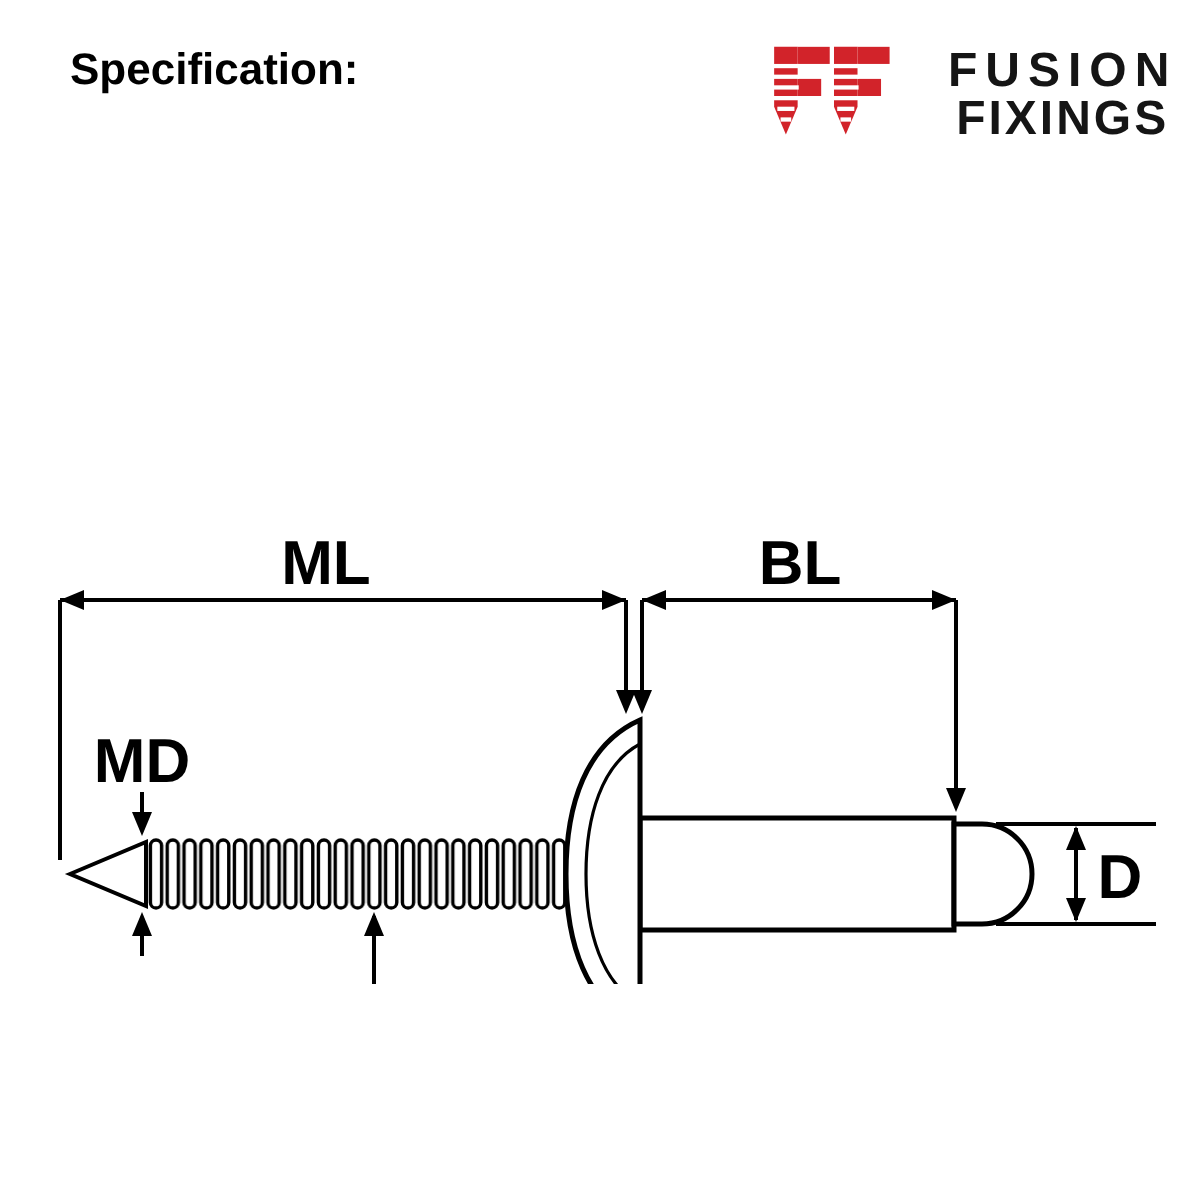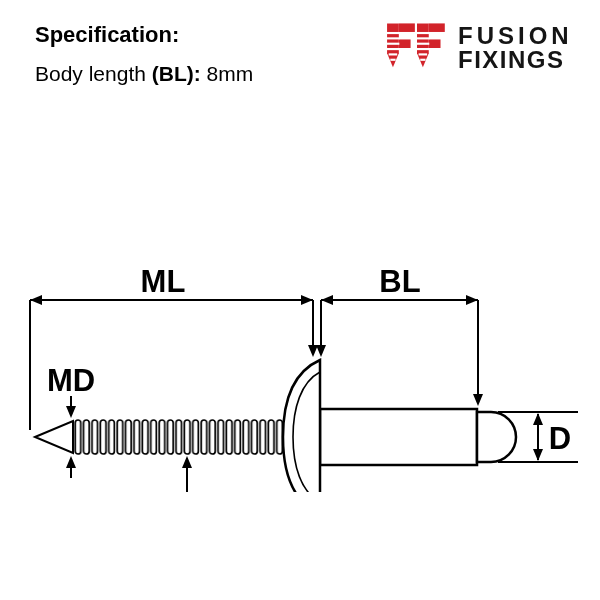--- a/index.html
+++ b/index.html
@@ -6,45 +6,40 @@
   body { width:600px; height:600px; font-family:"Liberation Sans", sans-serif; color:#000; }
   .page { position:relative; width:600px; height:492px; background:#fff; overflow:hidden; }
 
   
   .spec { position:absolute; left:35px; top:22px; }
   .spec-title { font-size:22px; font-weight:700; margin:0 0 9px 0; }
   .spec-item { font-size:21px; line-height:33.5px; white-space:nowrap; }
   .spec-key { font-weight:700; }
 
   
-  .logo { position:absolute; left:386px; top:20px; display:flex; align-items:center; gap:10px; }
+  .logo { position:absolute; left:386px; top:20px; display:flex; align-items:center; gap:26px;text-align:center; }
   .logo-text { font-weight:700; color:#151515; line-height:24px; }
   .logo-line1 { font-size:24px; letter-spacing:4px; }
   .logo-line2 { font-size:24px; letter-spacing:1.5px; }
 
   
   .drawing { position:absolute; left:0; top:258px; }
   .dims line { stroke:currentColor; stroke-width:2; }
   .dims polygon { fill:currentColor; stroke:none; }
   .dim-label { font-family:"Liberation Sans", sans-serif; font-weight:700; font-size:31px; fill:currentColor; }
   .part { stroke:currentColor; fill:#fff; }
 </style>
 </head>
 <body>
 
 <div class="page">
 
   <div class="spec">
     <div class="spec-title">Specification:</div>
 
-    <div class="spec-item">
-      <span>Body length</span>
-      <span class="spec-key">(BL):</span>
-      <span>8mm</span>
-    </div>
   </div>
 
   <div class="logo">
     <svg width="62" height="56" viewBox="0 0 58 50">
       <g fill="#d2232a">
         <g transform="translate(1,2)">
           <path d="M0,0 h11 v28 l-5.5,13 l-5.5,-13 z"></path>
           <rect x="11" y="0" width="15" height="8"></rect>
           <rect x="11" y="15" width="11" height="8"></rect>
         </g>

